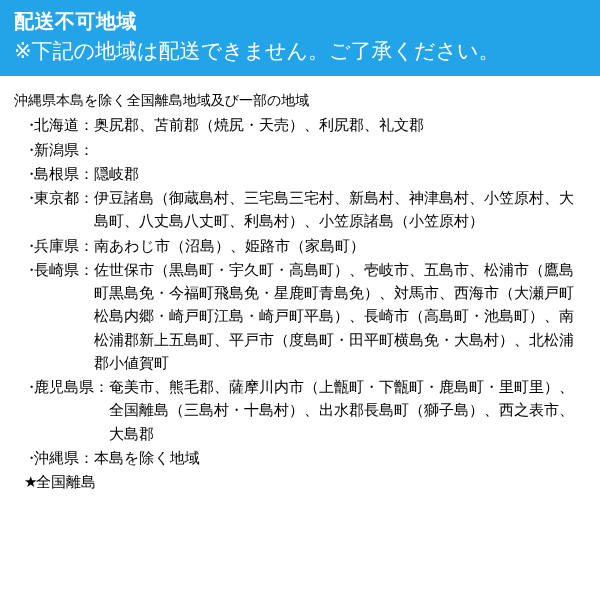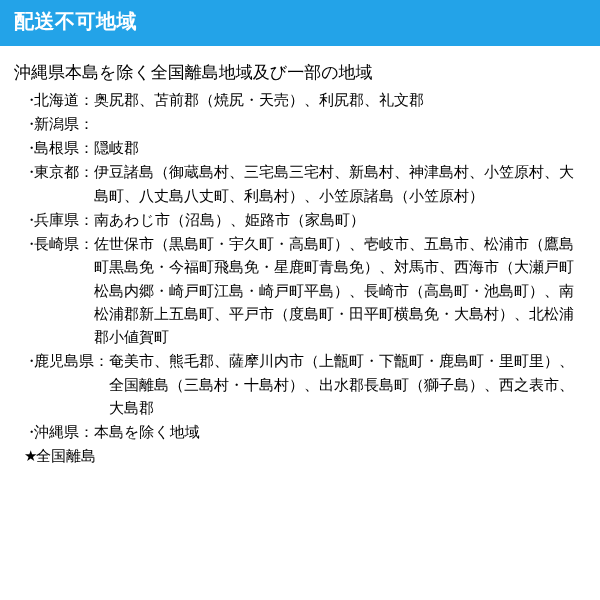--- a/index.html
+++ b/index.html
@@ -41,21 +41,21 @@
     letter-spacing: 0px;
     white-space: nowrap;
   }
 
   
   .body {
     padding: 14px 14px 0 14px;
     box-sizing: border-box;
   }
   .lead {
-    font-size: 17px;
+    font-size: 14px;
     line-height: 1.5;
     margin-bottom: 2px;
   }
   .lead-sub {
     font-size: 15px;
     line-height: 1.5;
     margin-bottom: 14px;
   }
 
   
@@ -94,20 +94,21 @@
     width: 12px;
   }
 </style>
 </head>
 <body>
 
 <div class="page">
 
   <div class="banner">
     <div class="banner-title">配送不可地域</div>
+    <div class="banner-sub">※下記の地域は配送できません。ご了承ください。</div>
   </div>
 
   <div class="body">
     <div class="lead">沖縄県本島を除く全国離島地域及び一部の地域</div>
 
     <div class="list">
 
       <div class="row">
         <span class="bullet">・</span>
         <span class="pref">北海道</span>

